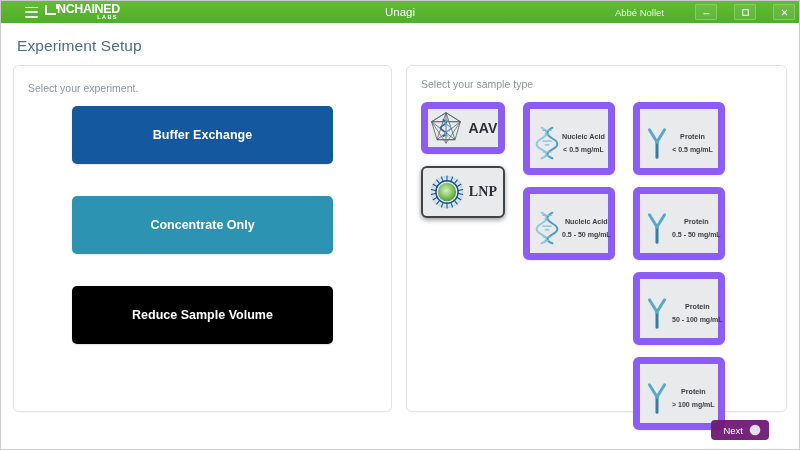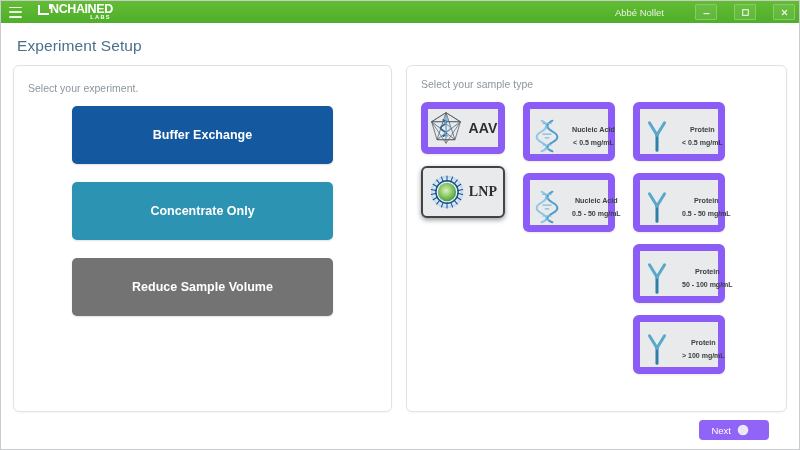--- a/index.html
+++ b/index.html
@@ -31,22 +31,22 @@
     min-height: 22px;
     background: linear-gradient(to bottom, #63bd33 0%, #58b42f 55%, #4fae2c 100%);
     display: flex;
     align-items: center;
     color: #ffffff;
     flex: none;
   }
   .tb-left {
     display: flex;
     align-items: center;
-    gap: 16px;
-    padding-left: 8px;
+    gap: 7px;
+    padding-left: 24px;
   }
   .hamburger {
     width: 13px;
     height: 11px;
     display: flex;
     flex-direction: column;
     justify-content: space-between;
     cursor: pointer;
   }
   .hamburger span {
@@ -171,21 +171,21 @@
     font-size: 10.5px;
     color: #8d969c;
     margin: 0 0 12px 14px;
   }
 
   
   .exp-list {
     display: flex;
     flex-direction: column;
     align-items: center;
-    gap: 18px;
+    gap: 32px;
   }
   .exp-btn {
     width: 261px;
     height: 58px;
     border-radius: 5px;
     border: none;
     color: #ffffff;
     font-size: 12.5px;
     font-weight: bold;
     line-height: 1.35;
@@ -223,23 +223,23 @@
   }
   .card-big {
     width: 84px;
     height: 52px;
     justify-content: center;
     gap: 4px;
     padding: 0 4px;
   }
   .card-wide {
     width: 92px;
-    height: 59px;
+    height: 73px;
     padding: 8px 5px 0 4px;
-    gap: 12px;
+    gap: 2px;
   }
   .sample-card.selected {
     border: 2px solid #3f4448;
     box-shadow: 0 2px 5px rgba(0,0,0,0.4);
     font-family: Liberation Serif, serif;
   }
   .card-icon {
     flex: none;
     display: flex;
     align-items: center;
@@ -275,26 +275,26 @@
   
   .footer {
     height: 36px;
     display: flex;
     align-items: center;
     justify-content: flex-end;
     padding: 0 18px 0 0;
     box-sizing: border-box;
   }
   .next-btn {
-    background: #8b5cf6;
+    background: #701a75;
     color: #ffffff;
     border: none;
     border-radius: 4px;
     height: 20px;
-    padding: 0 20px 0 12px;
+    padding: 0 8px 0 12px;
     font-size: 9.5px;
     display: flex;
     align-items: center;
     gap: 6px;
     cursor: default;
     font-family: "Liberation Sans", sans-serif;
     opacity: 0.95;
   }
   .next-btn .arrow { display: flex; align-items: center; }
 </style>
@@ -311,20 +311,21 @@
           <span></span>
       </div>
       <div class="logo">
         <div class="logo-main">
           <i class="logo-u"></i>
             <span>NCHAINED</span>
         </div>
         <div class="logo-sub">LABS</div>
       </div>
     </div>
+    <div class="tb-title">Unagi</div>
     <div class="tb-right">
       <span class="tb-user">Abbé Nollet</span>
       <div class="win-btn">
         <svg width="9" height="9" viewBox="0 0 9 9">
             <rect x="1.5" y="5" width="6" height="1.2" fill="#eaf7e1"></rect>
           </svg>
       </div>
       <div class="win-btn">
         <svg width="9" height="9" viewBox="0 0 9 9">
             <rect x="1.7" y="1.7" width="5.6" height="5.6" fill="none" stroke="#eaf7e1" stroke-width="1.1"></rect>
@@ -341,21 +342,21 @@
   <div class="page">
     <div class="page-title">Experiment Setup</div>
 
     <div class="panels">
 
       <div class="panel panel-left">
         <div class="panel-label">Select your experiment.</div>
         <div class="exp-list">
           <button class="exp-btn" style="background: rgb(20, 88, 159);">Buffer Exchange</button>
           <button class="exp-btn" style="background: rgb(44, 148, 178);">Concentrate Only</button>
-          <button class="exp-btn" style="background: #737373;">Reduce Sample Volume</button>
+          <button class="exp-btn" style="background: #000000;">Reduce Sample Volume</button>
         </div>
       </div>
 
       <div class="panel panel-right">
         <div class="panel-label">Select your sample type</div>
         <div class="sample-area">
 
           <div class="sample-col">
 
             <div class="sample-card card-big">

